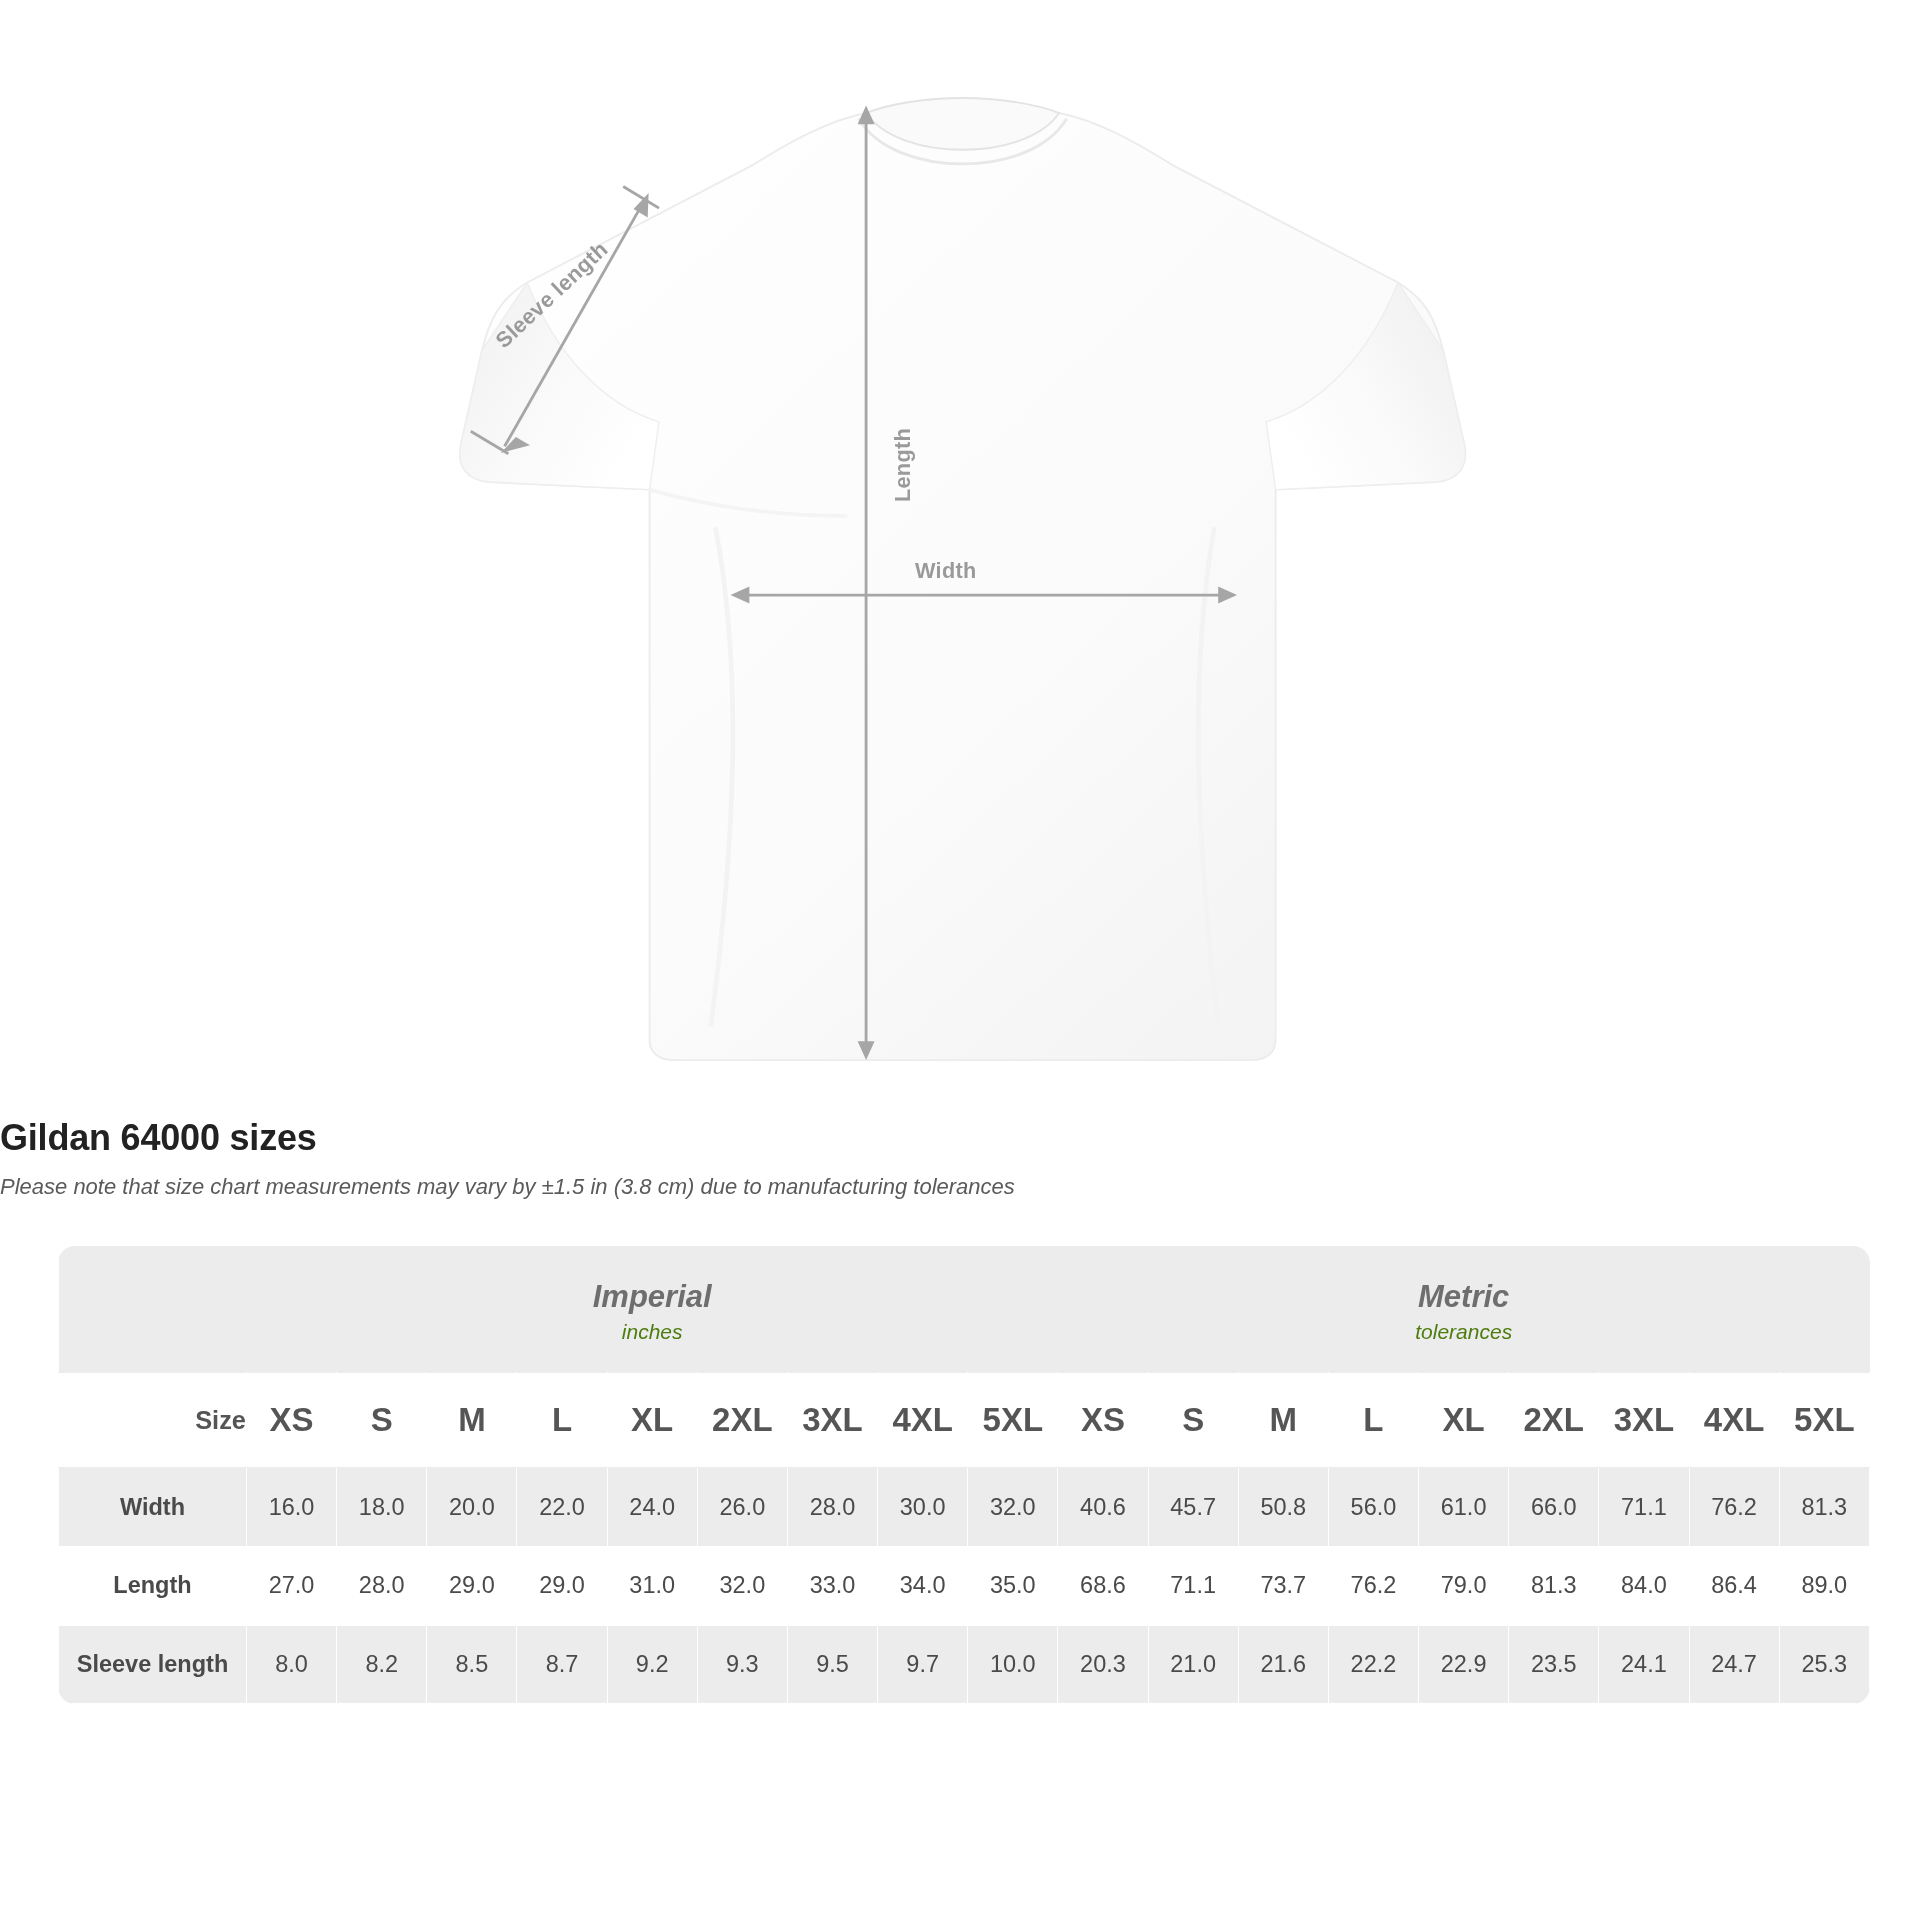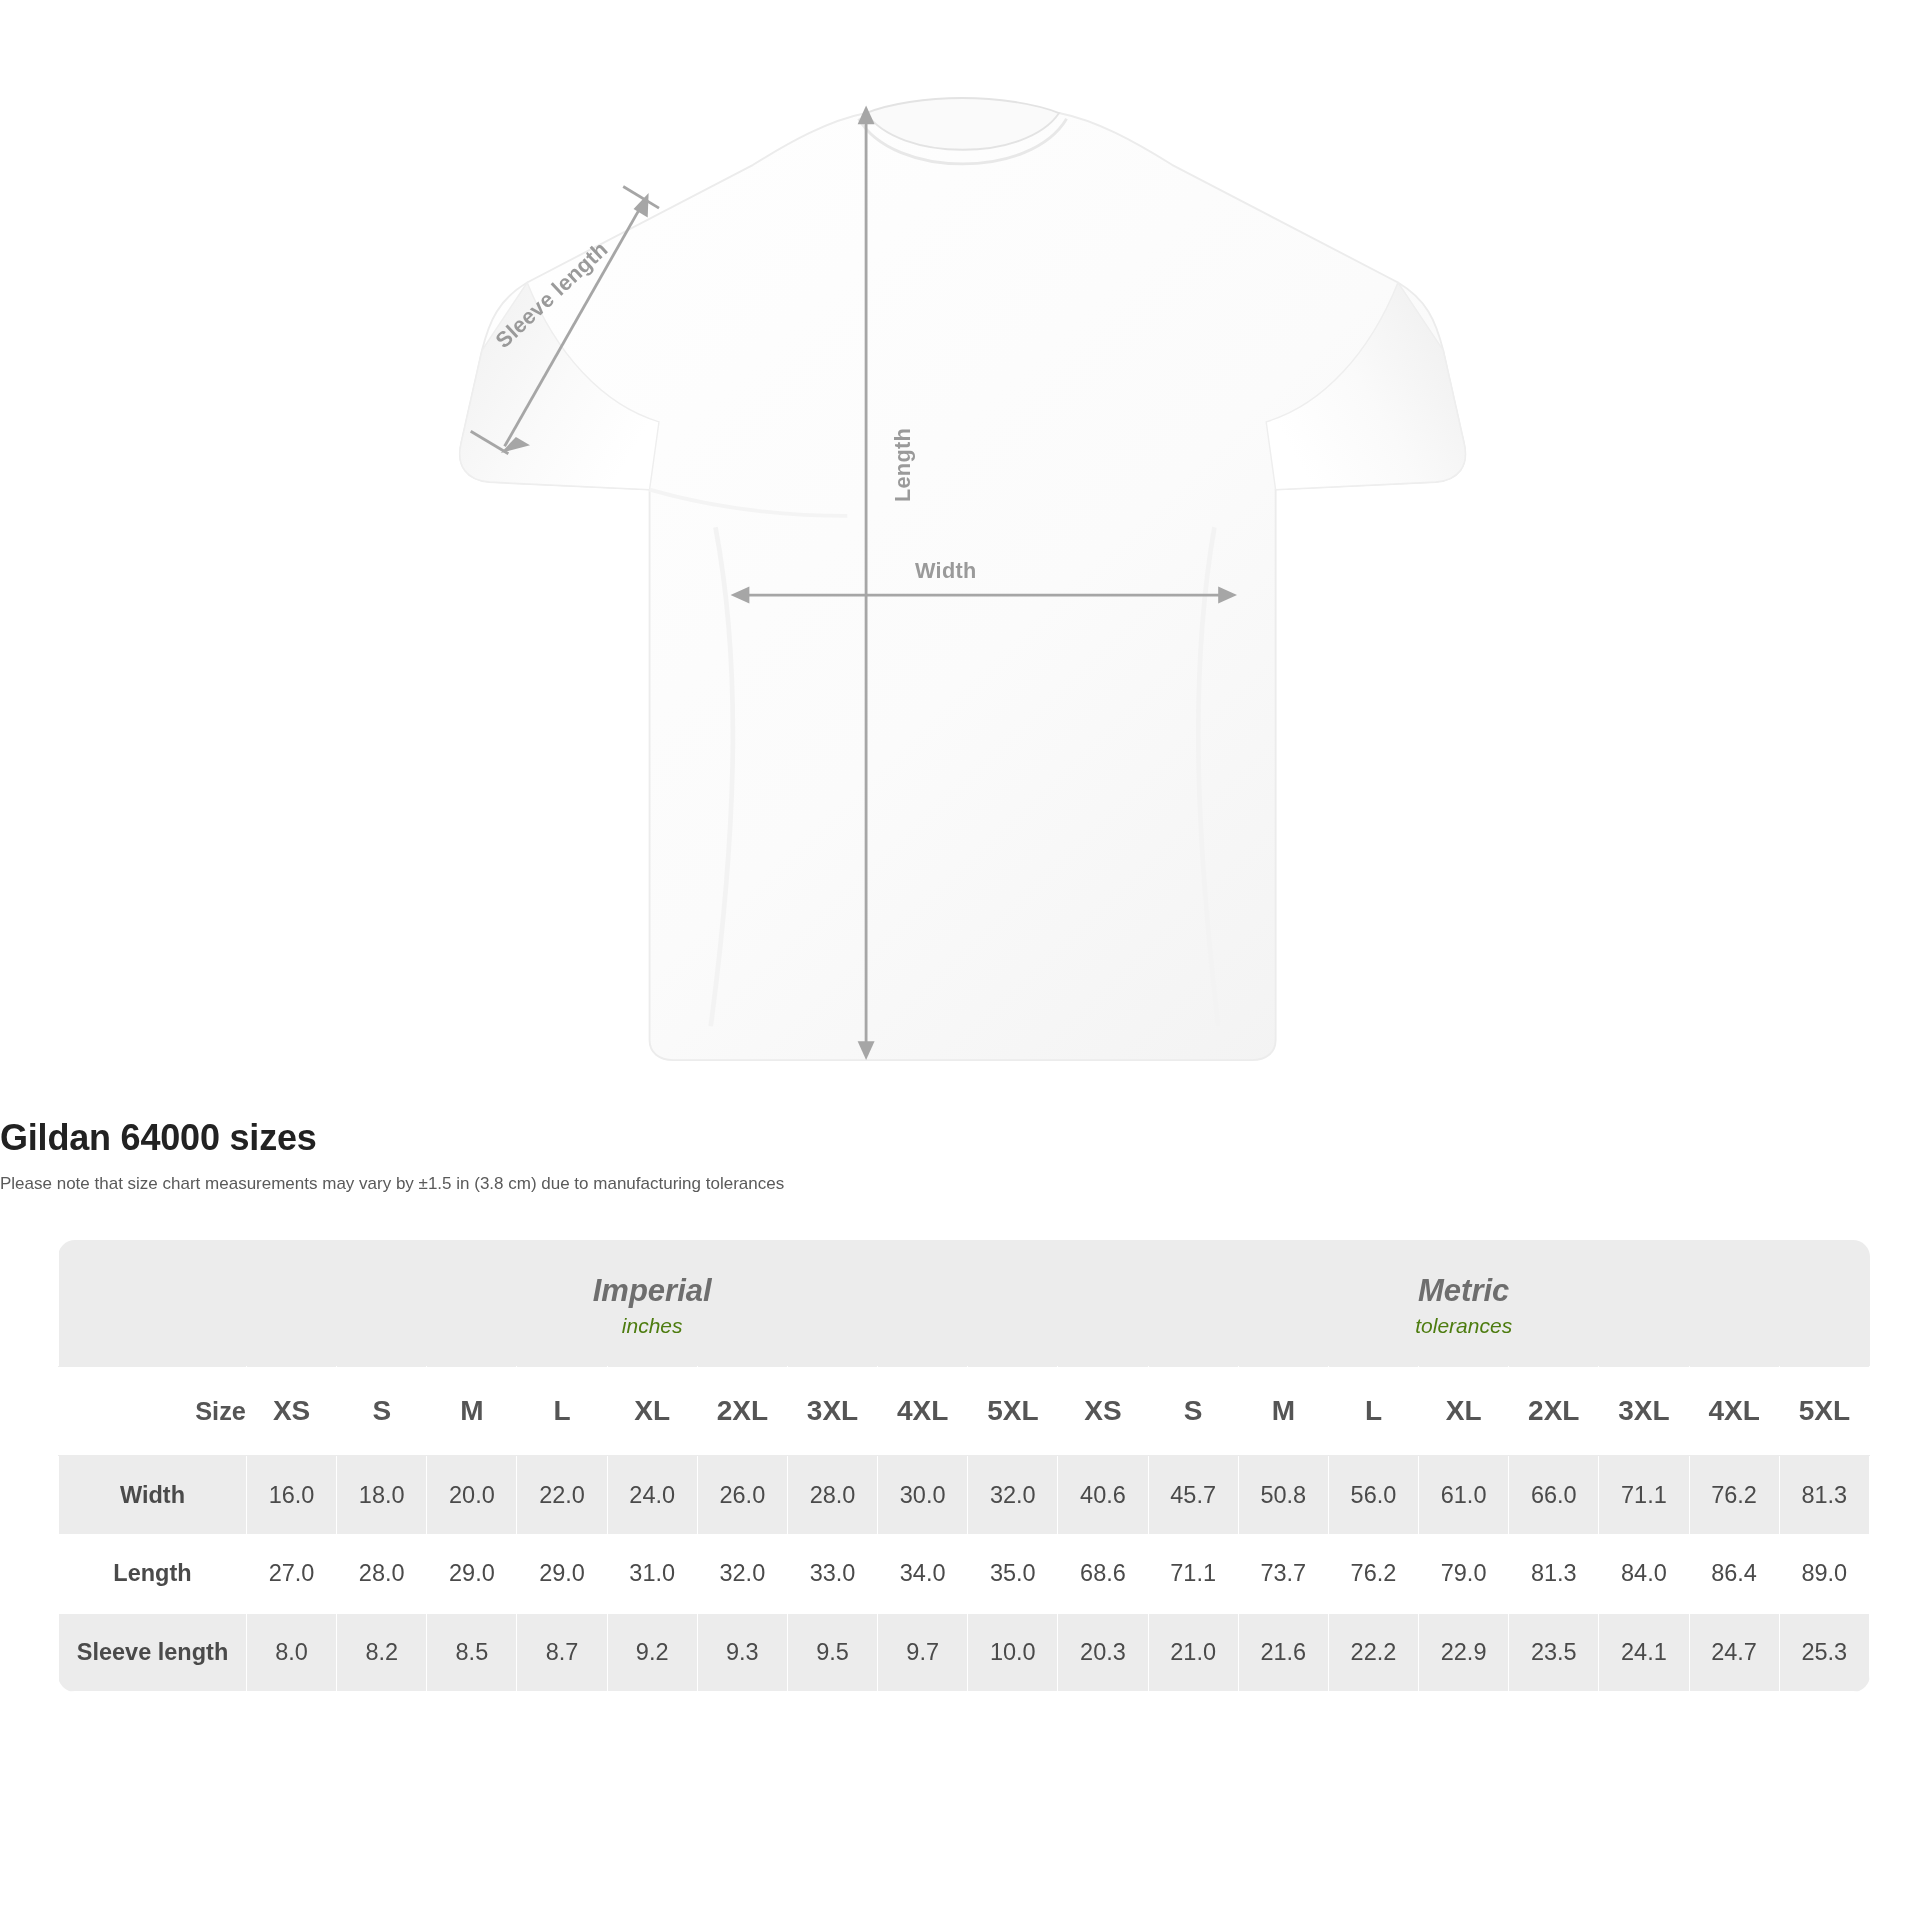--- a/index.html
+++ b/index.html
@@ -61,21 +61,22 @@
     margin-top: 5.6px;
   }
   .chart-title {
     font-size: 36px;
     font-weight: bold;
     color: #222222;
     margin: 0 0 15px 0;
     letter-spacing: -0.2px;
   }
   .chart-note {
-    font-size: 17px;
+    font-size: 22px;
+    font-style: italic;
     color: #5a5a5a;
     margin: 0;
   }
 
   
   .table-wrap {
     margin: 46px 58px 0 58px;
     border-radius: 17px;
     overflow: hidden;
     background: #ffffff;
@@ -114,21 +115,21 @@
   tr.unit-row td.corner {
     background: #ececec;
   }
 
   
   tr.size-row td {
     background: #ffffff;
     padding: 28px 0;
     font-weight: bold;
     color: #555555;
-    font-size: 28px;
+    font-size: 33px;
     border-top: 1.9px solid #ececec;
     border-bottom: 1.9px solid #ececec;
   }
   tr.size-row td.rowlabel {
     font-size: 25.4px;
     text-align: right;
   }
 
   
   tbody tr td {

